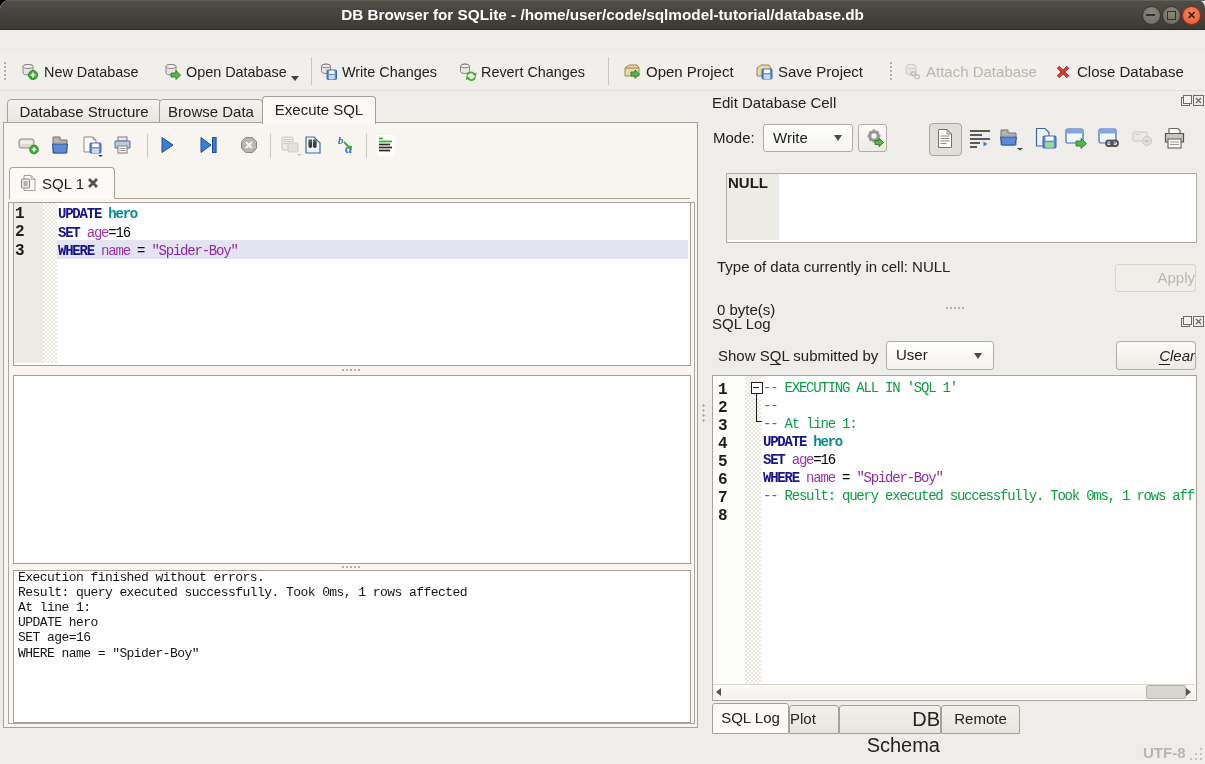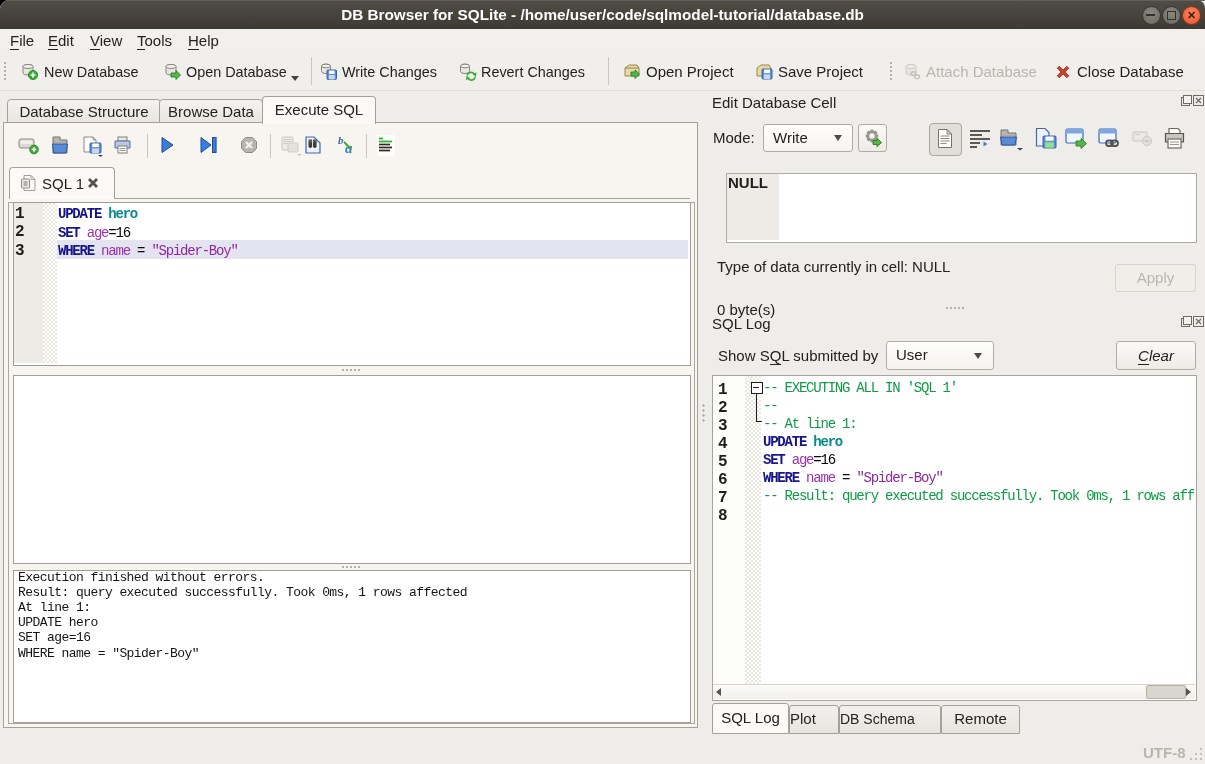--- a/index.html
+++ b/index.html
@@ -10,21 +10,21 @@
 .kw{color:#16158c;font-weight:bold;}
 .tb{color:#068a8c;font-weight:bold;}
 .idn{color:#9c33ad;}
 .strg{color:#8e2aa0;}
 .cmt{color:#0d9c45;}
 .frame{position:absolute;background:#fff;border:1px solid #a5a098;}
 .checker{background-image:conic-gradient(#eae7e1 25%,#fefefd 25% 50%,#eae7e1 50% 75%,#fefefd 75%);background-size:4px 4px;}
 .combo{position:absolute;background:linear-gradient(#fefefd,#f5f3ef);border:1px solid #b0aca5;border-radius:3px;}
 .combo .cv{position:absolute;left:9px;top:4px;font-size:15px;color:#232220;}
 .carrow{position:absolute;width:0;height:0;border-left:4.5px solid transparent;border-right:4.5px solid transparent;border-top:6px solid #4d4b46;}
-.btn{position:absolute;background:linear-gradient(#fbfaf8,#eeebe6);border:1px solid #b0aca5;border-radius:3px;text-align:center;font-size:15px;color:#232220;}
+.btn{position:absolute;background:linear-gradient(#fbfaf8,#eeebe6);border:1px solid #b0aca5;border-radius:3px;text-align:right;font-size:15px;color:#232220;}
 .dots-h{background-image:radial-gradient(circle,#b5b1aa 1px,transparent 1.2px);background-size:4px 4px;background-position:center;}
 .sep{position:absolute;width:1px;background:#cac6c0;}
 </style></head>
 <body>
 <div id="page">
 
 <div class="abs" style="left:0;top:0;width:1205px;height:29px;background:linear-gradient(#504d46,#3d3a35);border-radius:8px 8px 0 0;border-bottom:1px solid #2e2c28;">
   <div class="abs" style="left:0;top:0;width:1205px;height:1px;background:#625f58;border-radius:8px 8px 0 0;"></div>
   <div class="abs" style="left:0;top:6px;width:1205px;text-align:center;font-size:15.3px;font-weight:bold;color:#ffffff;">DB Browser for SQLite - /home/user/code/sqlmodel-tutorial/database.db</div>
 
@@ -32,27 +32,20 @@
      <div class="abs" style="left:3px;top:7px;width:9px;height:2px;background:#33312d;"></div>
   </div>
   <div class="abs" style="left:1162px;top:6px;width:17px;height:17px;border-radius:50%;background:radial-gradient(circle at 50% 35%,#8b8880,#6a675f);border:1px solid #3a3833;">
      <div class="abs" style="left:4px;top:4px;width:7px;height:7px;border:1.5px solid #33312d;"></div>
   </div>
   <div class="abs" style="left:1182px;top:6px;width:17px;height:17px;border-radius:50%;background:radial-gradient(circle at 50% 35%,#f58861,#ef5221);border:1px solid #98331b;">
      <div class="abs" style="left:4px;top:4px;font-size:11px;font-weight:bold;color:#3c2012;line-height:9px;">✕</div>
   </div>
 </div>
 
-<div class="abs" style="left:0;top:29px;width:1205px;height:23px;background:#f2f0ec;">
-  <span class="abs t15" style="left:10px;top:3px;"><span style="border-bottom:1.5px solid #232220;">F</span>ile</span>
-  <span class="abs t15" style="left:48px;top:3px;"><span style="border-bottom:1.5px solid #232220;">E</span>dit</span>
-  <span class="abs t15" style="left:90px;top:3px;"><span style="border-bottom:1.5px solid #232220;">V</span>iew</span>
-  <span class="abs t15" style="left:137px;top:3px;"><span style="border-bottom:1.5px solid #232220;">T</span>ools</span>
-  <span class="abs t15" style="left:188px;top:3px;"><span style="border-bottom:1.5px solid #232220;">H</span>elp</span>
-</div>
 
 <div class="abs" style="left:0;top:52px;width:1205px;height:38px;background:#f1efeb;border-bottom:1px solid #e3e0da;"></div>
 <div class="abs dots-h" style="left:2px;top:60px;width:6px;height:22px;"></div>
 
 <svg class="abs" style="left:20px;top:62px;" width="19" height="19" viewBox="0 0 19 19">
   <path d="M3 4.5 Q3 2.5 8 2.5 Q13 2.5 13 4.5 L13 11 Q13 13 8 13 Q3 13 3 11 Z" fill="#e8e6e2" stroke="#8a8680" stroke-width="1"></path>
   <ellipse cx="8" cy="4.5" rx="5" ry="2" fill="#f4f2ee" stroke="#8a8680" stroke-width="1"></ellipse>
   <circle cx="13" cy="13" r="4.6" fill="#3daa35" stroke="#2a7d24" stroke-width="0.8"></circle>
   <path d="M13 10.6 L13 15.4 M10.6 13 L15.4 13" stroke="#fff" stroke-width="1.6"></path>
 </svg>
@@ -348,21 +341,21 @@
 <span class="kw">WHERE</span> <span class="idn">name</span> = <span class="strg">"Spider-Boy"</span>
 <span class="cmt">-- Result: query executed successfully. Took 0ms, 1 rows affected</span></div>
 
 <div class="abs" style="left:713px;top:684px;width:482px;height:14px;background:linear-gradient(#fbfaf8,#f2f0ec);border-top:1px solid #d8d5cf;"></div>
 <div class="abs" style="left:716px;top:688px;width:0;height:0;border-top:4px solid transparent;border-bottom:4px solid transparent;border-right:5px solid #55534e;"></div>
 <div class="abs" style="left:1186px;top:688px;width:0;height:0;border-top:4px solid transparent;border-bottom:4px solid transparent;border-left:5px solid #55534e;"></div>
 <div class="abs" style="left:1146px;top:685px;width:38px;height:12px;background:#d9d6d0;border:1px solid #b5b1aa;border-radius:2px;"></div>
 
 <div class="abs" style="left:712px;top:703px;width:75px;height:29px;background:#fcfaf7;border:1px solid #a5a19a;border-radius:3px 3px 0 0;text-align:center;font-size:15px;color:#232220;line-height:28px;">SQL Log</div>
 <div class="abs" style="left:789px;top:705px;width:48px;height:27px;background:linear-gradient(#f3f1ed,#e7e4df);border:1px solid #a5a19a;border-radius:3px 3px 0 0;text-align:left;font-size:15px;color:#232220;line-height:26px;">Plot</div>
-<div class="abs" style="left:839px;top:705px;width:100px;height:27px;background:linear-gradient(#f3f1ed,#e7e4df);border:1px solid #a5a19a;border-radius:3px 3px 0 0;text-align:left;font-size:14px;color:#232220;line-height:26px;">DB Schema</div>
+<div class="abs" style="left:839px;top:705px;width:100px;height:27px;background:linear-gradient(#f3f1ed,#e7e4df);border:1px solid #a5a19a;border-radius:3px 3px 0 0;text-align:right;font-size:20px;color:#232220;line-height:26px;">DB Schema</div>
 <div class="abs" style="left:941px;top:705px;width:77px;height:27px;background:linear-gradient(#f3f1ed,#e7e4df);border:1px solid #a5a19a;border-radius:3px 3px 0 0;text-align:center;font-size:15px;color:#232220;line-height:26px;">Remote</div>
 </div>
 
 <div class="abs t15" style="left:1143px;top:744px;color:#b8b5ae;font-weight:bold;">UTF-8</div>
 <div class="abs" style="left:1188px;top:747px;width:15px;height:15px;background:
  radial-gradient(circle at 13px 2px,#c4c0b9 1.3px,transparent 1.5px),
  radial-gradient(circle at 13px 7px,#c4c0b9 1.3px,transparent 1.5px),
  radial-gradient(circle at 8px 7px,#c4c0b9 1.3px,transparent 1.5px),
  radial-gradient(circle at 13px 12px,#c4c0b9 1.3px,transparent 1.5px),
  radial-gradient(circle at 8px 12px,#c4c0b9 1.3px,transparent 1.5px),

